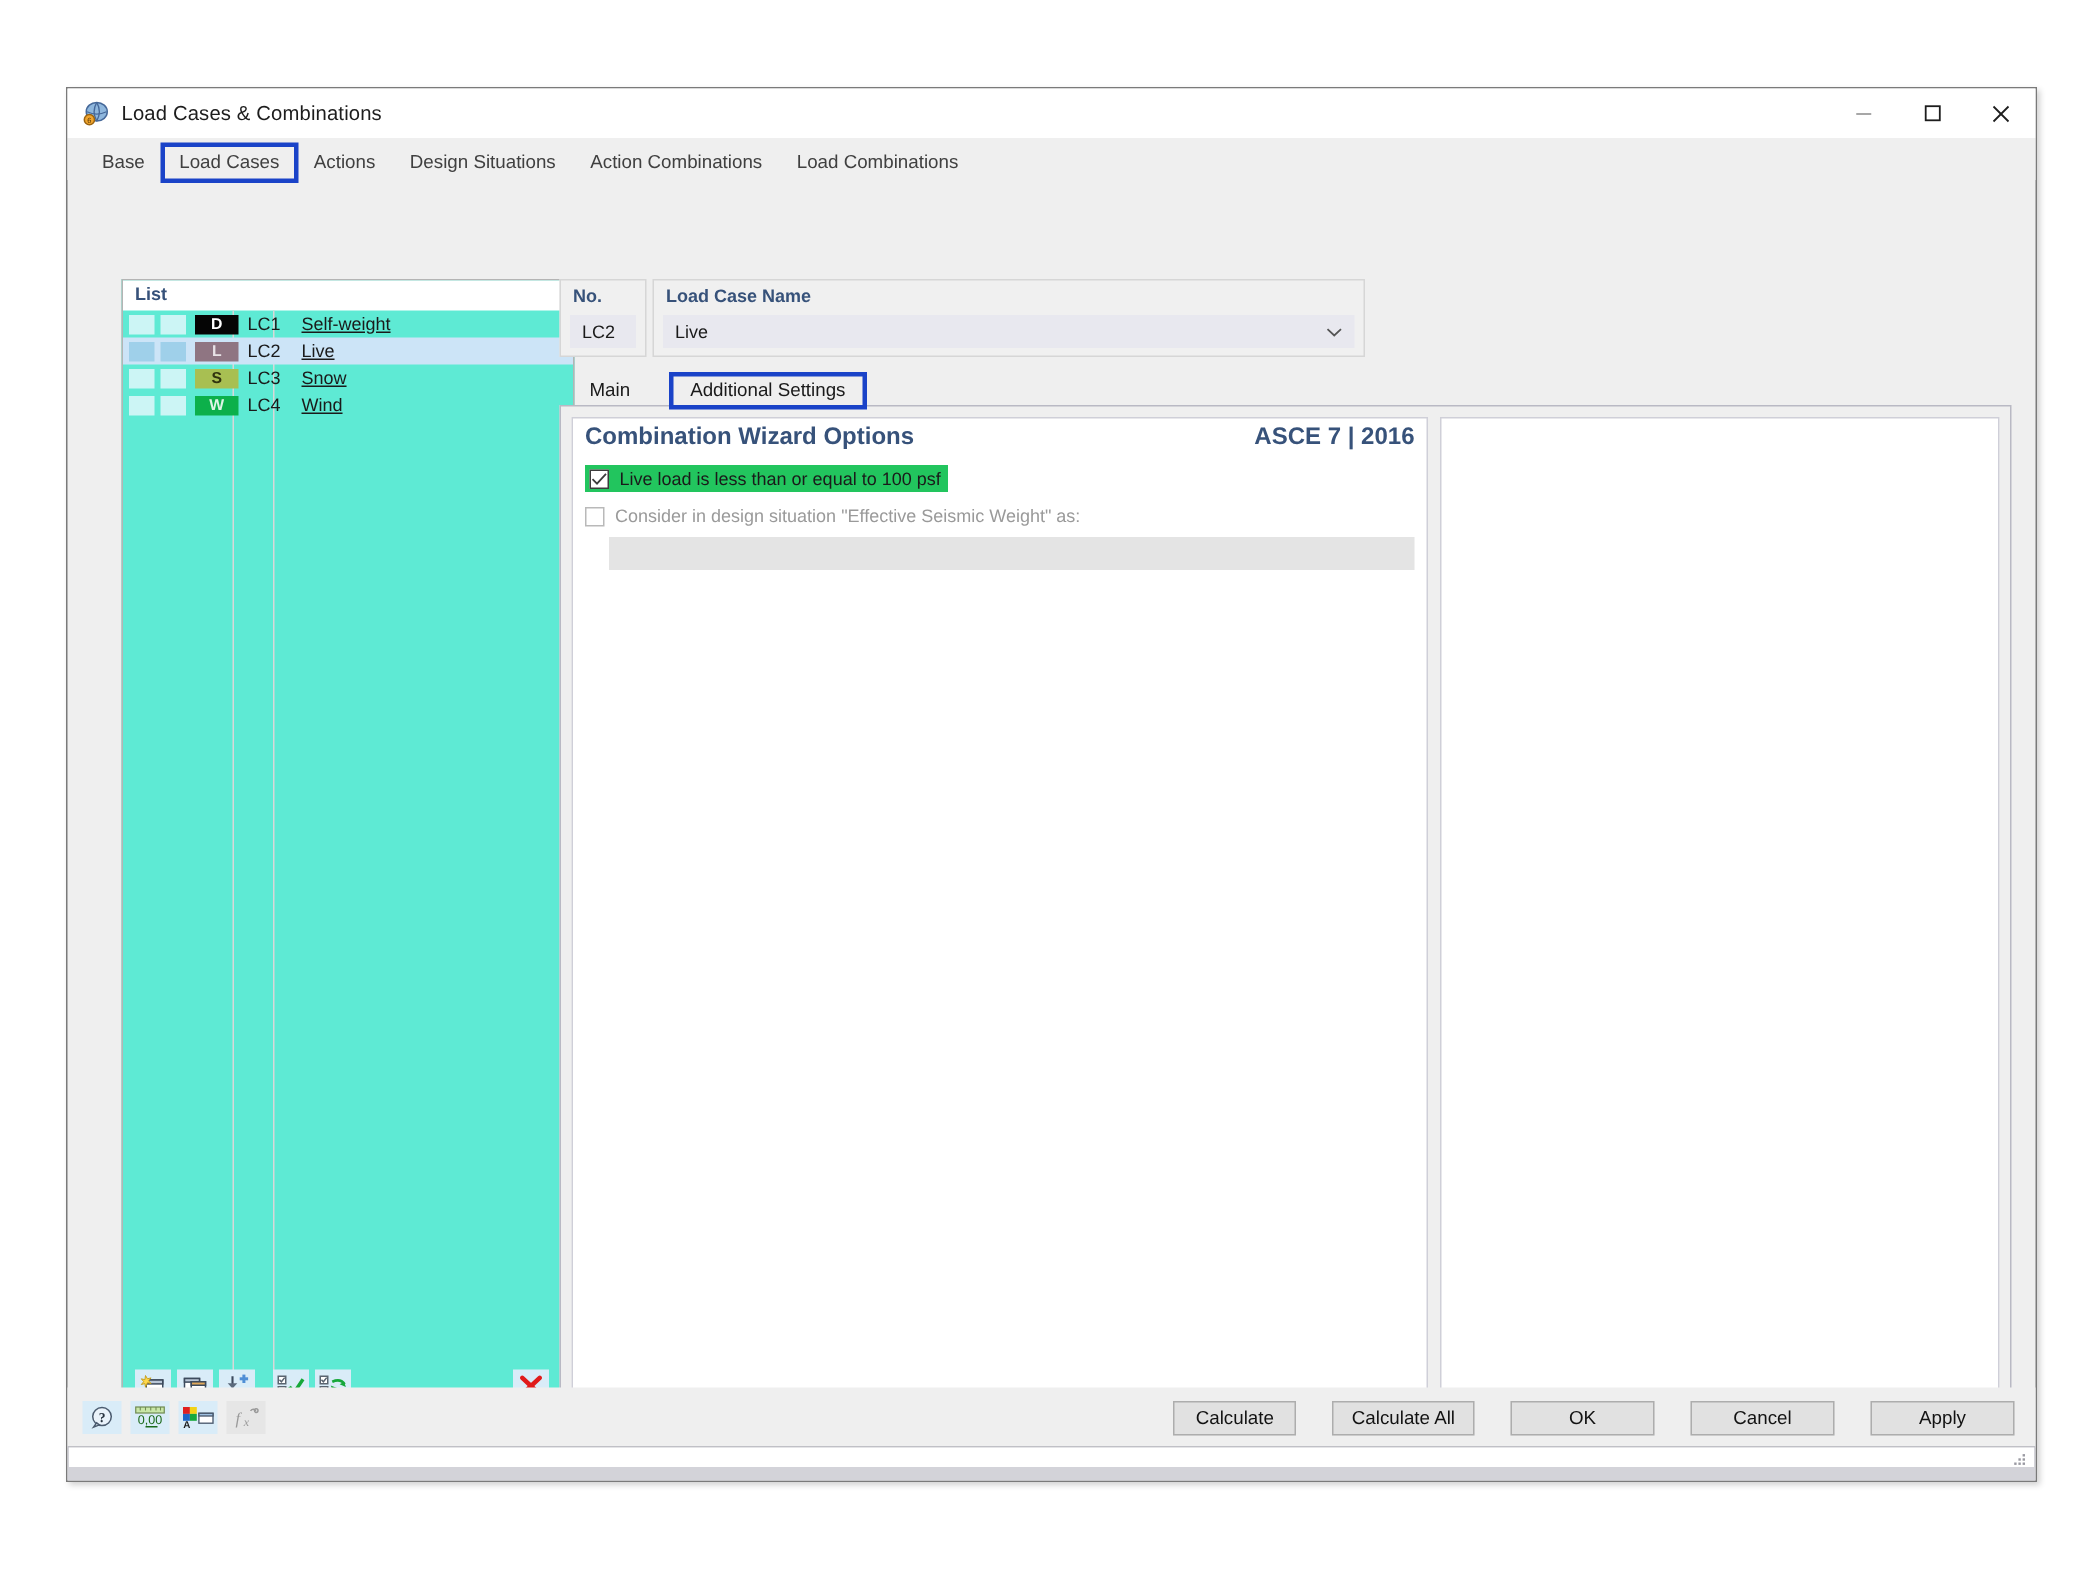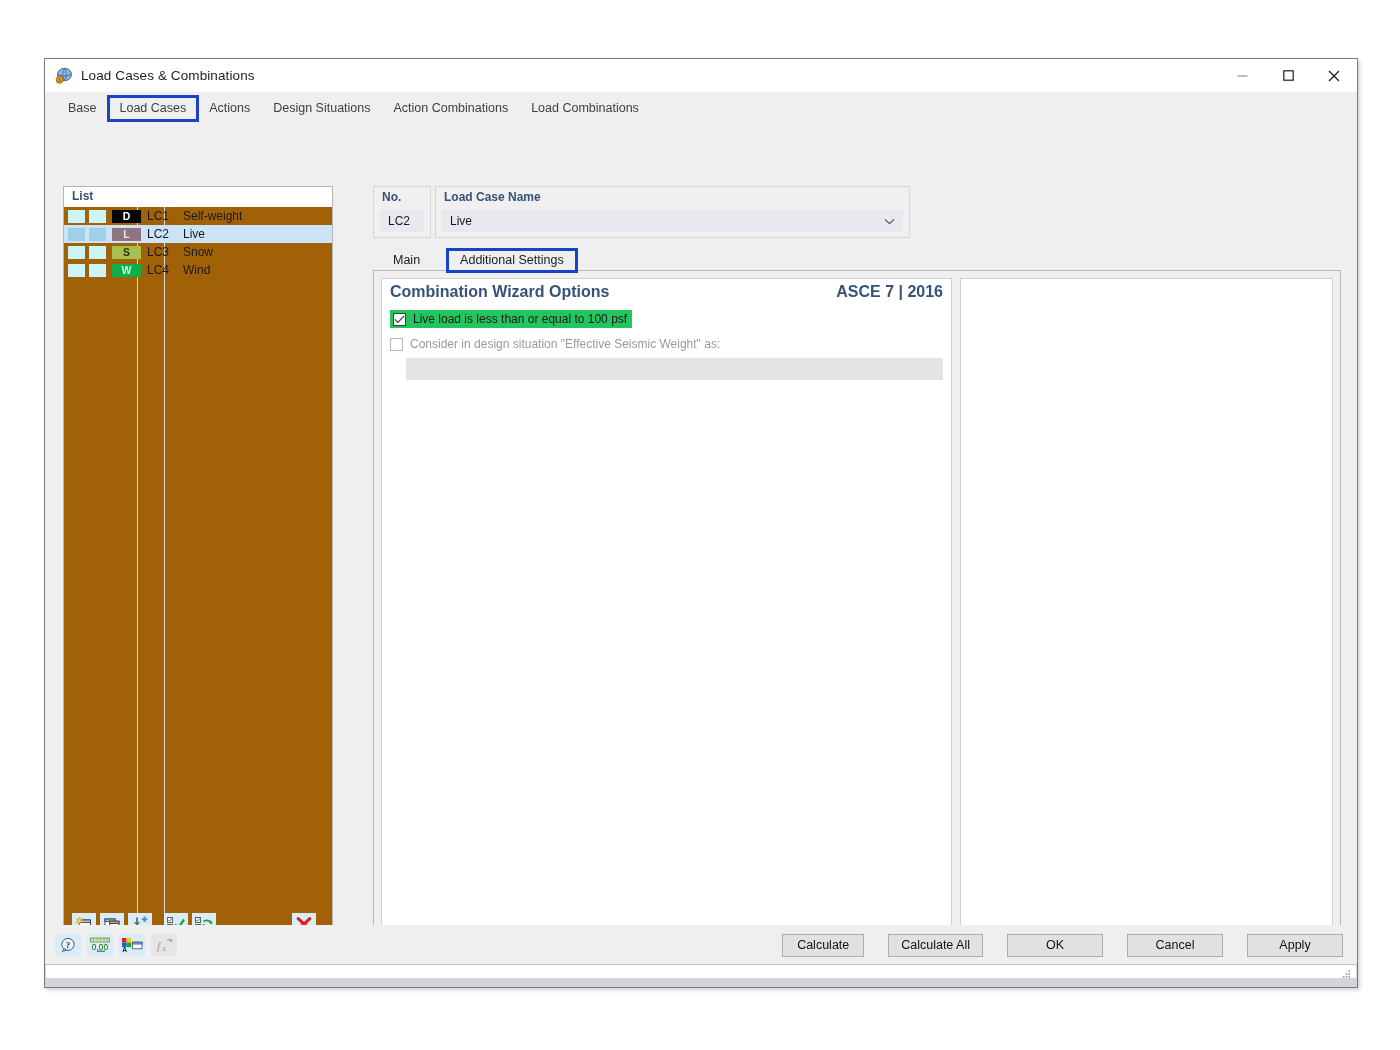--- a/index.html
+++ b/index.html
@@ -66,23 +66,23 @@
     outline-offset: -1px;
     background: #efefef;
     z-index: 3;
   }
 
   
   .content { position:absolute; left:0; top:61px; right:0; bottom:0; }
 
   
   .listpanel {
-    position: absolute; left: 18px; top: 66px;
-    width: 270px; height: 795px;
-    background: #a16207;
+    position: absolute; left: 36px; top: 66px;
+    width: 302px; height: 795px;
+    background: #5eead4;
     border: 1px solid #b4b4b4;
     box-sizing: border-box;
   }
   .list-head {
     height: 20px;
     font-size: 12px; font-weight: bold; color: #37527a;
     padding: 2px 0 0 8px;
     background: #ffffff;
     box-sizing: border-box;
   }
@@ -97,21 +97,21 @@
   .row.sel { background: #cce4f7; }
   .sw-a { width: 17px; height: 13px; margin-left: 4px; }
   .sw-b { width: 17px; height: 13px; margin-left: 4px; }
   .sw-c {
     width: 29px; height: 13px; margin-left: 6px;
     font-size: 10.5px; font-weight: bold;
     display:flex; align-items:center; justify-content:center;
     line-height: 1;
   }
   .cell-no { width: 28px; margin-left: 6px; font-size: 12px; }
-  .cell-name { margin-left: 8px; font-size: 12px; }
+  .cell-name { margin-left: 8px; font-size: 12px; text-decoration: underline; }
 
   .list-toolbar {
     position: absolute; left: 0; right: 0; bottom: 40px;
     height: 32px; display: flex; align-items: center; padding-left: 8px;
     box-sizing: border-box;
   }
   .tbtn {
     width: 24px; height: 22px; margin-right: 4px;
     background: #d9ecf8;
     display: flex; align-items: center; justify-content: center;

